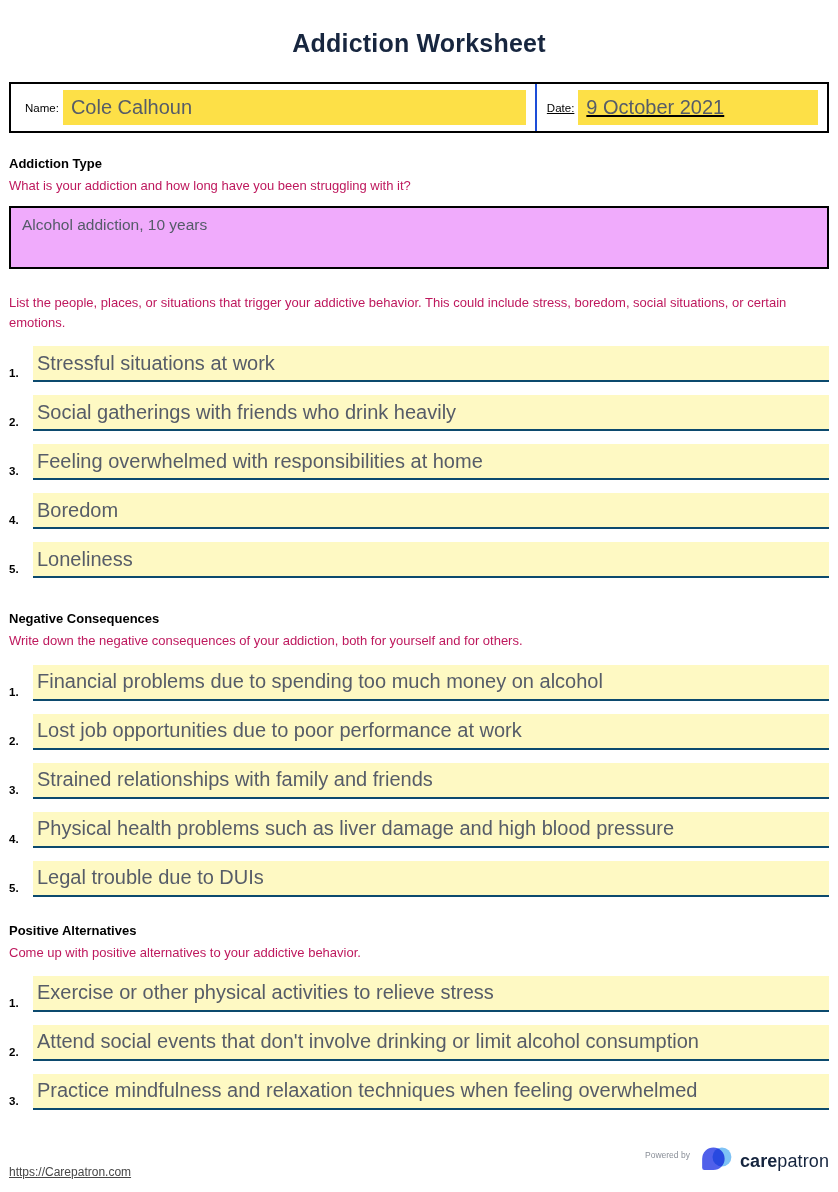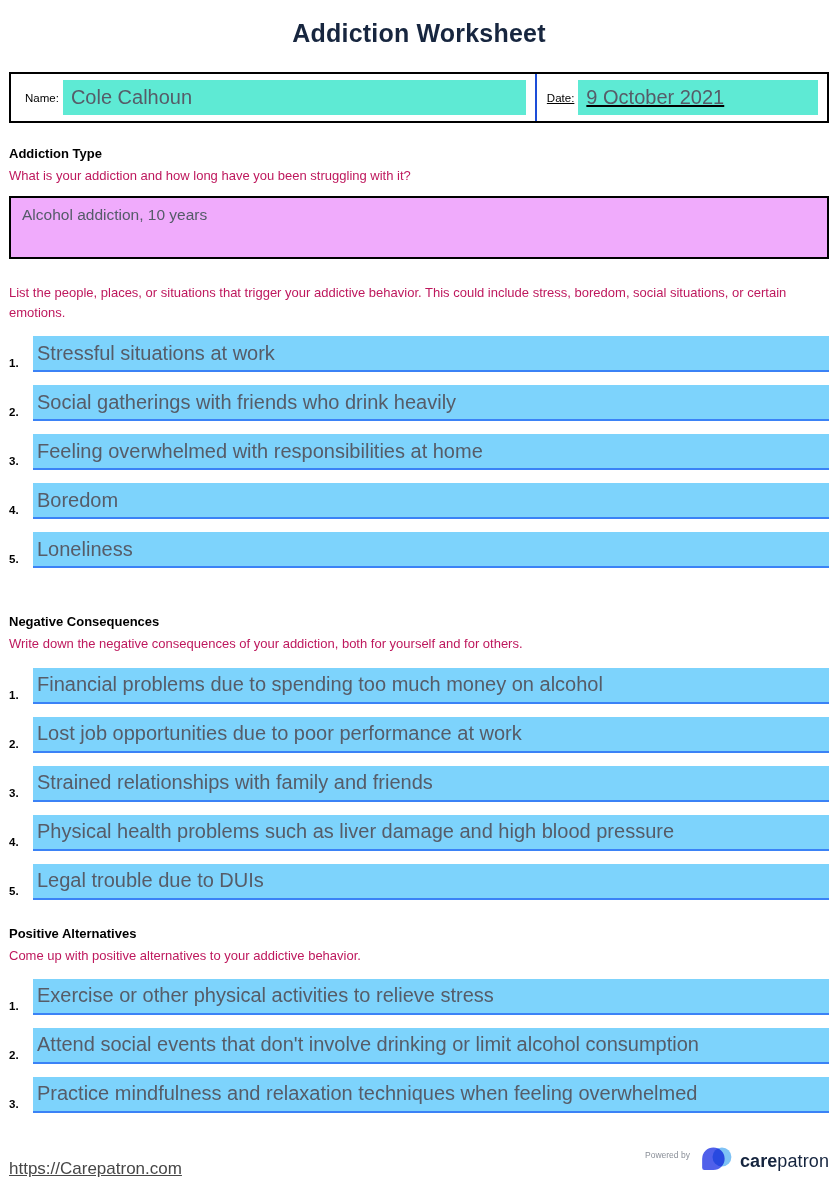--- a/index.html
+++ b/index.html
@@ -3,21 +3,21 @@
 <meta charset="utf-8">
 <style>
   * { margin: 0; padding: 0; box-sizing: border-box; }
   html, body { background: #ffffff; }
   body { font-family: "Liberation Sans", "DejaVu Sans", sans-serif; color: #000; }
 
   .page {
     width: 838px;
     height: 1192px;
     background: #fff;
-    padding: 4px 9px;
+    padding: 14px 9px;
     position: relative;
     overflow: hidden;
   }
 
   .doc-title {
     padding-top: 15px;
     text-align: center;
     font-size: 25px;
     font-weight: bold;
     color: #17263f;
@@ -40,21 +40,21 @@
   .header-cell.date-cell { flex: 1; border-left: 2px solid #1d4ed8; padding-left: 10px; text-decoration: underline; }
   .header-label {
     font-size: 11.5px;
     color: #000;
     white-space: nowrap;
     margin-right: 4px;
     text-align: right;
   }
   .header-value {
     flex: 1;
-    background: #5eead4;
+    background: #fde047;
     height: 35px;
     display: flex;
     align-items: center;
     padding: 0 8px;
     font-size: 20px;
     color: #565c68;
     overflow: hidden;
     white-space: nowrap;
   }
 
@@ -64,21 +64,21 @@
     color: #000;
     margin-bottom: 5px;
   }
   .section-desc {
     font-size: 13px;
     color: #be185d;
     line-height: 1.55;
   }
   .sec-addiction { margin-top: 23px; }
   .sec-triggers { margin-top: 24px; }
-  .sec-negative { margin-top: 46px; }
+  .sec-negative { margin-top: 33px; }
   .sec-positive { margin-top: 26px; }
 
   .big-answer-box {
     margin-top: 10px;
     border: 2px solid #000;
     background: #f0abfc;
     height: 63px;
     padding: 8px 11px;
     font-size: 15.5px;
     color: #545b68;
@@ -93,22 +93,22 @@
   .num {
     width: 24px;
     flex: 0 0 24px;
     font-size: 11.5px;
     font-weight: bold;
     color: #000;
     padding-bottom: 3px;
   }
   .answer-field {
     flex: 1;
-    background: #7dd3fc;
-    border-bottom: 2px solid #3b82f6;
+    background: #fef9c3;
+    border-bottom: 2px solid #0c4a6e;
     height: 36px;
     display: flex;
     align-items: center;
     padding-left: 4px;
     overflow: hidden;
   }
   .answer-text {
     font-size: 20px;
     color: #565c68;
     white-space: nowrap;
@@ -118,21 +118,21 @@
   .footer {
     position: absolute;
     left: 9px;
     right: 9px;
     bottom: 13px;
     display: flex;
     justify-content: space-between;
     align-items: flex-end;
   }
   .footer-link {
-    font-size: 17px;
+    font-size: 12px;
     color: #474747;
     text-decoration: underline;
   }
   .brand {
     display: flex;
     align-items: center;
   }
   .powered-by {
     font-size: 8.5px;
     color: #8a8f98;

